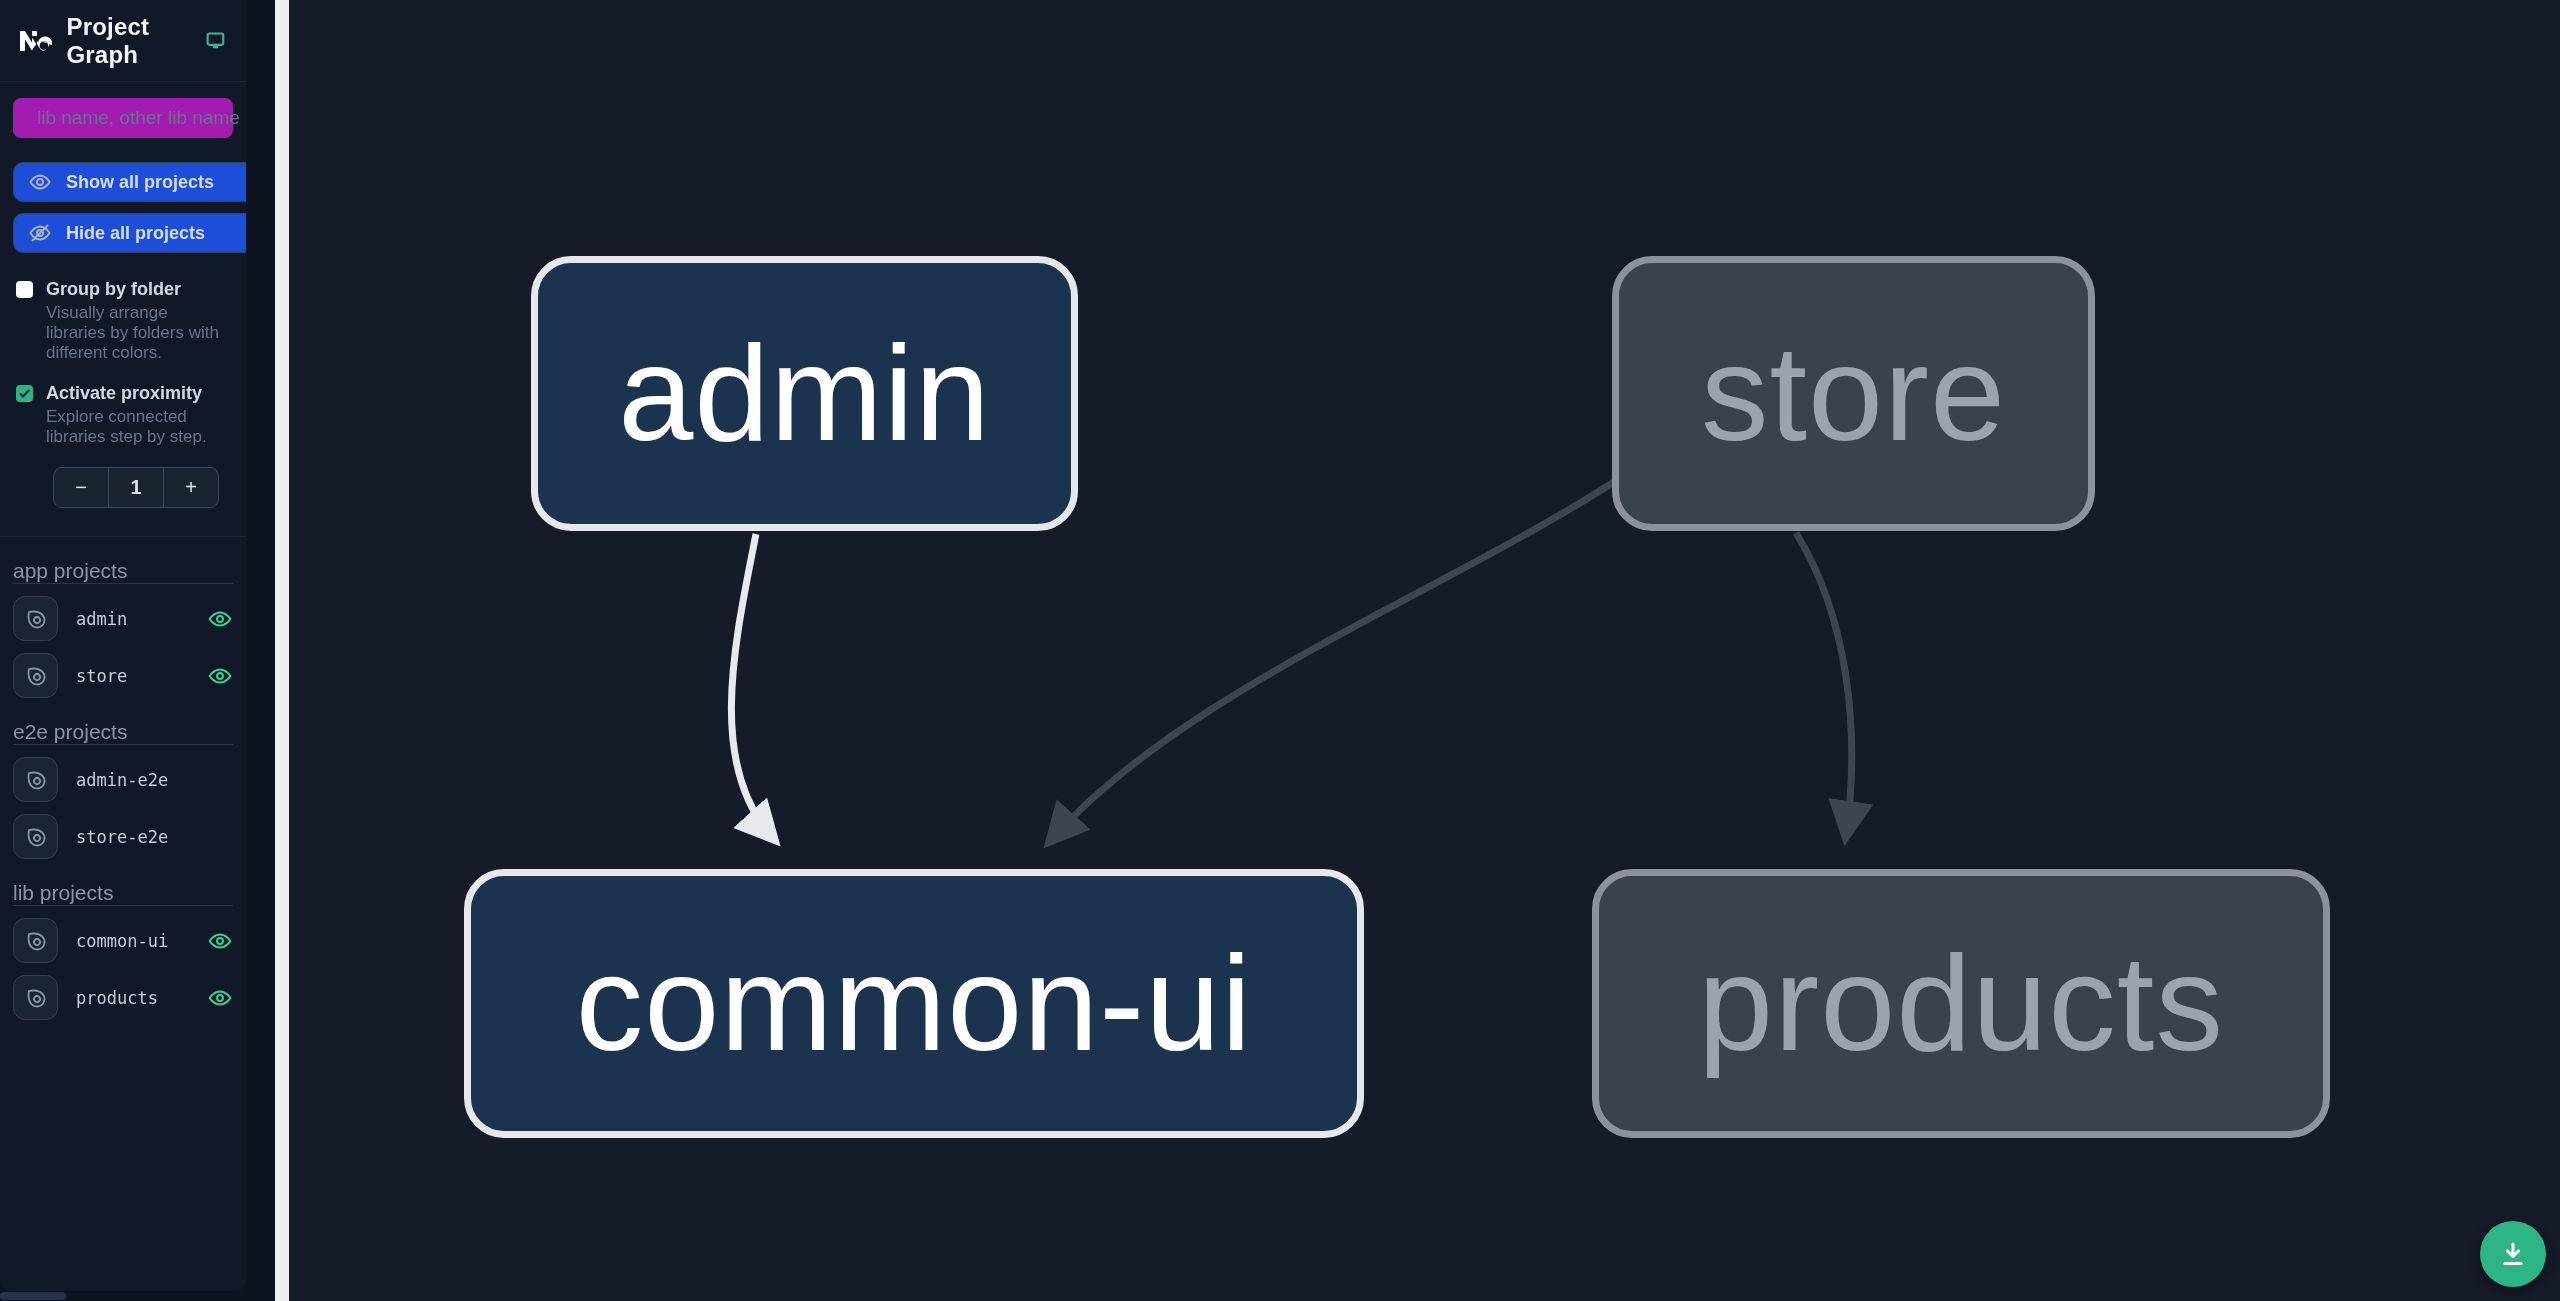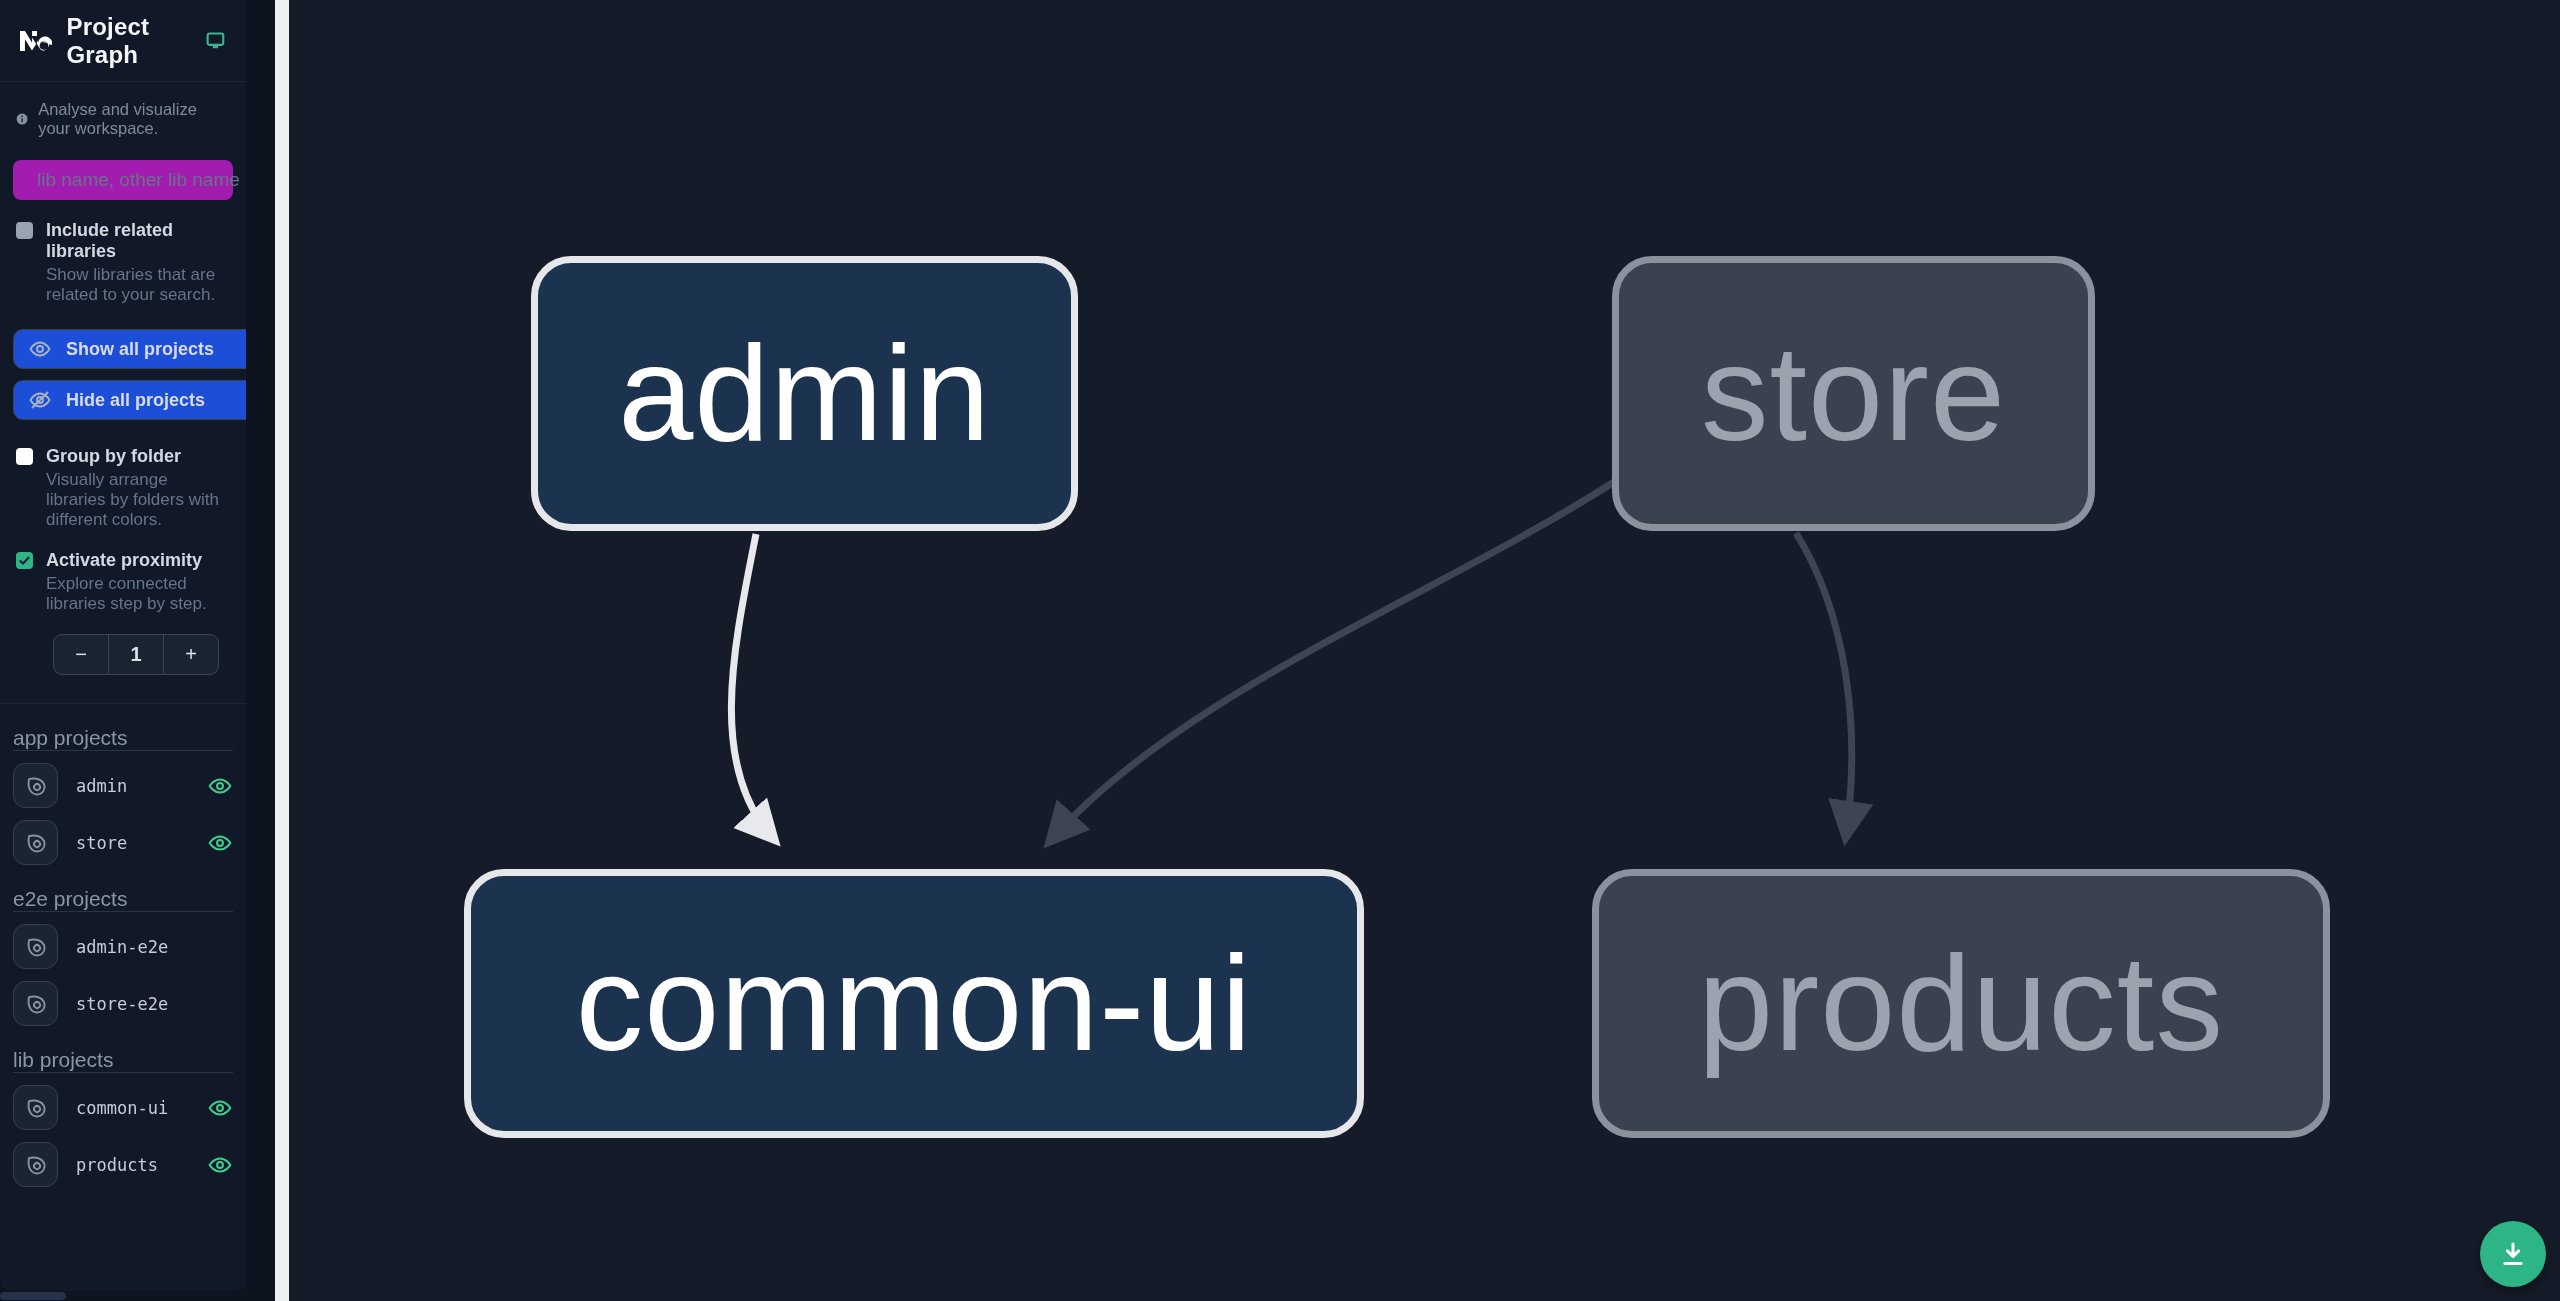--- a/index.html
+++ b/index.html
@@ -93,43 +93,28 @@
     <svg width="42" height="42" viewBox="0 0 24 24">
       <path fill="#ffffff" d="M11.987 14.138l-3.132 4.923-5.193-8.427-.012 8.822H0V4.544h3.691l5.247 8.833.005-3.998 3.044 4.759zm.601-5.761c.024-.048 0-3.784.008-3.833h-3.65v3.833h3.642zm5.634 4.134a2.061 2.061 0 0 0-1.969 1.336 1.963 1.963 0 0 1 2.343-.739c.396.161.917.422 1.33.283a2.1 2.1 0 0 0-1.704-.88zm3.39 1.061c-.375-.13-.8-.277-1.109-.681-.06-.08-.116-.17-.176-.265a2.143 2.143 0 0 0-.533-.642c-.294-.216-.68-.322-1.18-.322a2.482 2.482 0 0 0-2.294 1.536 2.325 2.325 0 0 1 4.002.388.75.75 0 0 0 .836.334c.493-.105.46.36 1.203.518v-.133c-.003-.446-.246-.55-.75-.733zm2.024 1.266a.723.723 0 0 0 .347-.638c-.01-2.957-2.41-5.487-5.37-5.487-2.595 0-4.764 1.926-5.179 4.43l-.913-1.459v2.5l.398.621.048.078.01.02 1.834 2.883c.502.783 1.283 1.316 2.415 1.316.986 0 1.736-.432 2.29-1.102a3.078 3.078 0 0 1-2.325.55 3.22 3.22 0 0 1-2.67-3.18c0-1.766 1.43-3.2 3.194-3.2 1.765 0 3.195 1.434 3.195 3.2 0 .495-.112.962-.312 1.38.602-.583 1.085-1.307 1.085-2.13a2.048 2.048 0 0 0-.069-.498c.2.19.411.367.64.523.315.214.675.34 1.382.193z"></path>
     </svg>
     <span class="app-title">Project Graph</span>
     <svg width="27" height="27" viewBox="0 0 24 24">
       <rect x="3" y="4" width="18" height="13" rx="2" fill="none" stroke="#3fb493" stroke-width="2.4"></rect>
       <path d="M9 21h6v-2l-1-2h-4l-1 2z" fill="#3fb493"></path>
     </svg>
   </div>
 
-  <div class="sb-tagline">
-    <svg width="18" height="18" viewBox="0 0 20 20">
-      <circle cx="10" cy="10" r="9" fill="#87919f"></circle>
-      <rect x="9" y="8.5" width="2" height="7" rx="1" fill="#111827"></rect>
-      <circle cx="10" cy="5.5" r="1.4" fill="#111827"></circle>
-    </svg>
-    <span class="txt">Analyse and visualize your workspace.</span>
-  </div>
 
   <div class="filter-box">
     <svg width="22" height="22" viewBox="0 0 24 24">
       <path d="M4 5h16l-6.5 7.5V18l-3 1.8v-7.3L4 5z" fill="none" stroke="#8b96a5" stroke-width="1.8" stroke-linejoin="round"></path>
     </svg>
     <input type="text" placeholder="lib name, other lib name" style="">
   </div>
 
-  <label class="cb-row">
-    <span class="cb cb-gray"></span>
-    <div>
-      <div class="cb-label">Include related libraries</div>
-      <div class="cb-desc">Show libraries that are related to your search.</div>
-    </div>
-  </label>
 
   <button class="sb-btn">
     <svg width="24" height="24" viewBox="0 0 24 24">
       <path d="M2.5 12s3.5-6.5 9.5-6.5S21.5 12 21.5 12s-3.5 6.5-9.5 6.5S2.5 12 2.5 12z" fill="none" stroke="#aab3c0" stroke-width="1.8"></path>
       <circle cx="12" cy="12" r="3" fill="none" stroke="#aab3c0" stroke-width="1.8"></circle>
     </svg>
     <span>Show all projects</span>
   </button>
 
   <button class="sb-btn">

